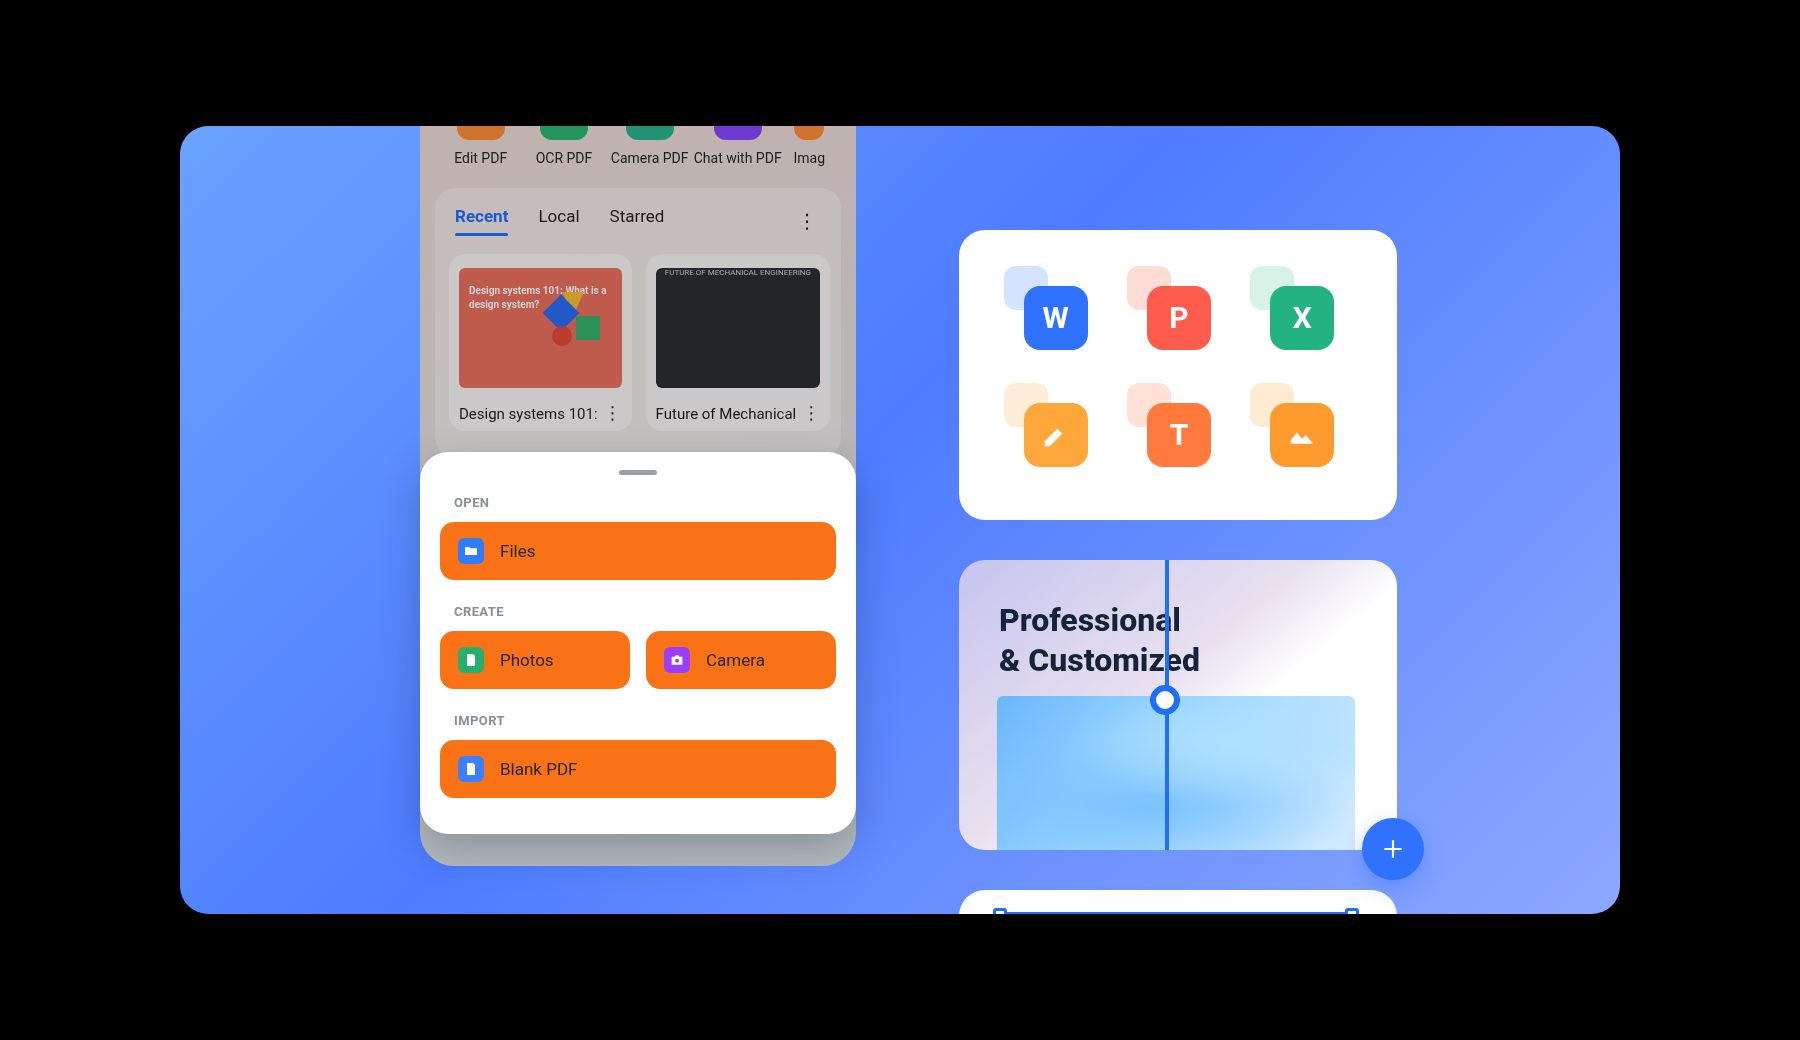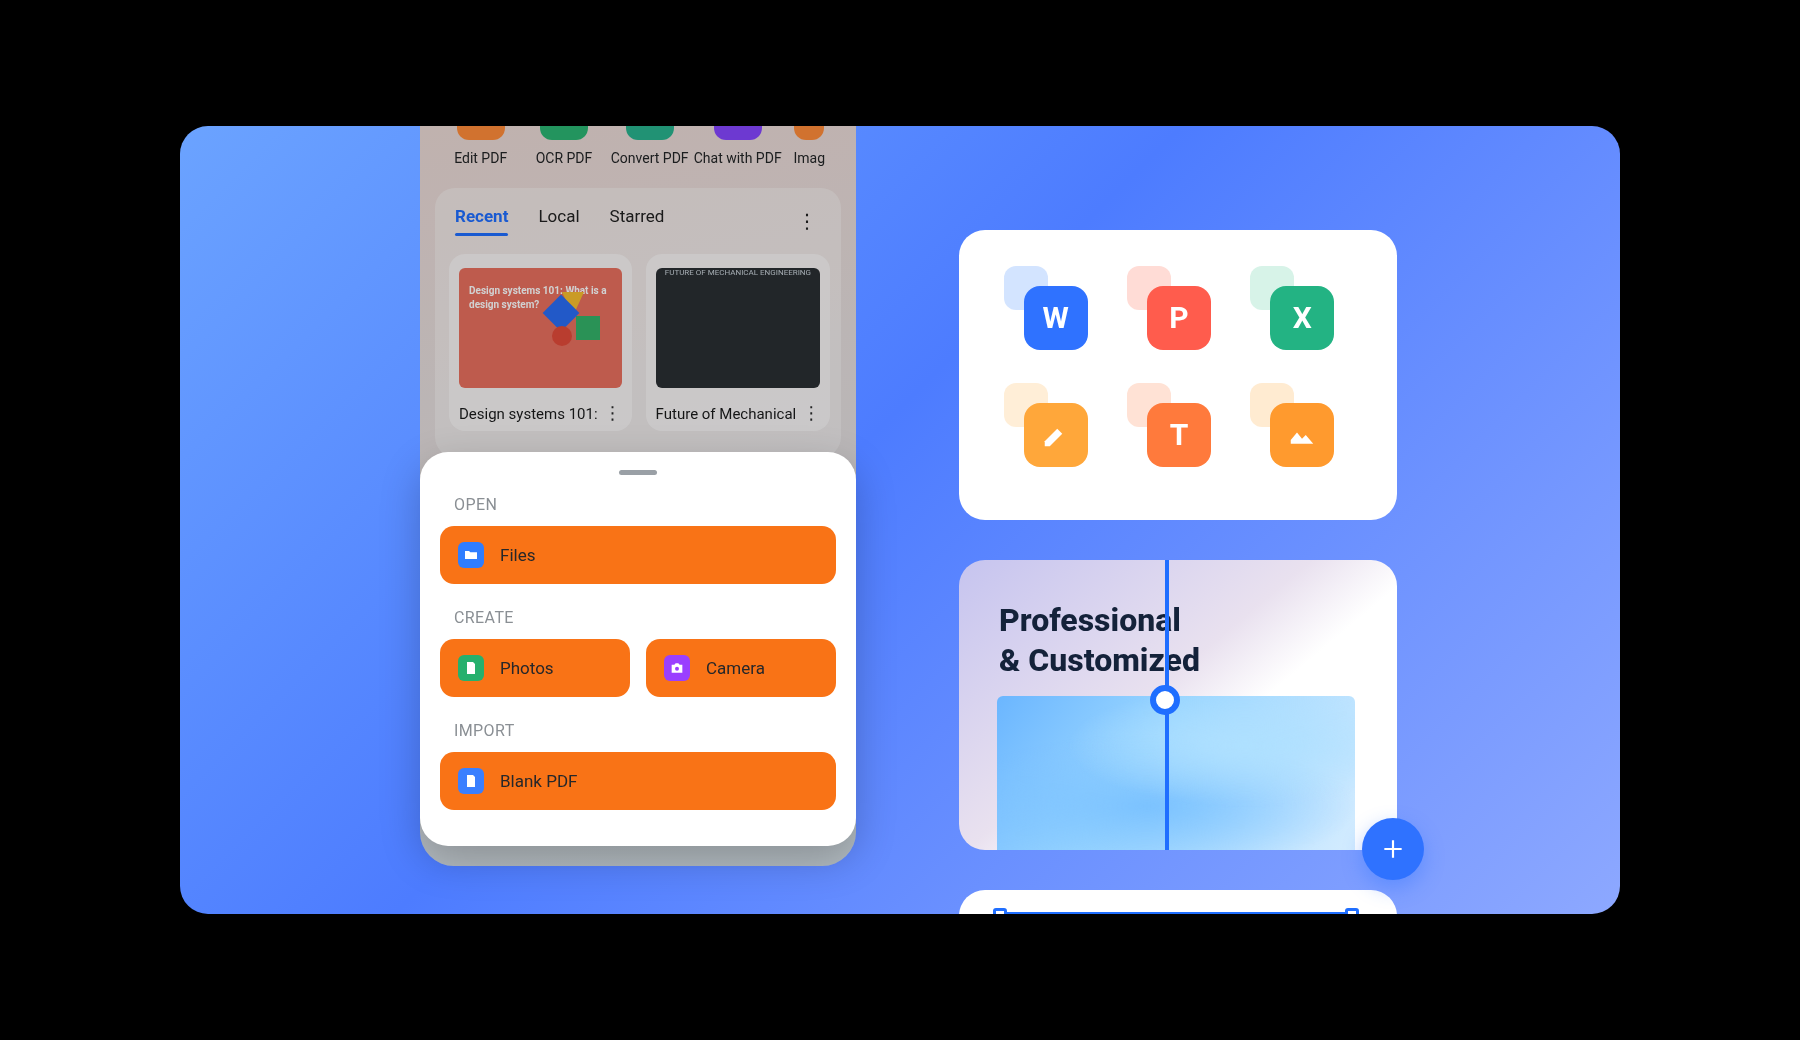--- a/index.html
+++ b/index.html
@@ -26,21 +26,21 @@
 .thumb-a{background:#e86f5e;padding:16px 10px;color:#fff;font-size:10px;font-weight:700;line-height:1.4;position:relative}
 .thumb-a .shapes{position:absolute;right:10px;top:18px;width:70px;height:70px}
 .thumb-b{background:#2a2f33;display:flex;justify-content:center}
 .thumb-b span{color:#c9d2d9;font-size:8px;text-align:center}
 .file-meta{display:flex;align-items:flex-end;gap:6px}
 .file-name{font-size:15px;color:#1a1b1c;flex:1;white-space:nowrap;overflow:hidden;text-overflow:ellipsis}
 .file-dots{color:#2a2b2c;background:none;border:none;font-size:18px}
 
 .sheet{position:absolute;left:240px;top:326px;width:436px;background:#fff;border-radius:28px;padding:18px 20px 32px;box-shadow:0 14px 40px rgba(0,0,0,.22)}
 .grabber{width:38px;height:5px;background:#9aa0a6;border-radius:3px;margin:0 auto 20px}
-.sec{font-size:16px;letter-spacing:.4px;color:#8a8f94;font-weight:400;margin:4px 14px 12px}
+.sec{font-size:13px;letter-spacing:.4px;color:#8a8f94;font-weight:700;margin:4px 14px 12px}
 .row{display:flex;gap:16px;margin-bottom:24px}
 .item{flex:1;background:#f97316;border-radius:14px;display:flex;align-items:center;gap:16px;padding:16px 18px;border:none;text-align:left}
 .item.full{width:100%}
 .item .ic{width:26px;height:26px;border-radius:6px;display:flex;align-items:center;justify-content:center}
 .item .txt{font-size:17px;color:#26272a}
 .ic-folder{background:#2f7dff}
 .ic-cam{background:#9a3fff}
 .ic-photos{background:#26b06d}
 .ic-blank{background:#3a7fff}
 .ic svg{width:16px;height:16px;fill:#fff}
@@ -95,21 +95,21 @@
             </svg>
           </div>
         <span class="lbl">OCR PDF</span>
       </div>
       <div class="tool">
         <div class="tile tile-teal">
             <svg viewBox="0 0 24 24">
               <path d="M4 9h10l-3-3 2-2 6 6-6 6-2-2 3-3H4z"></path>
             </svg>
           </div>
-        <span class="lbl">Convert PDF</span>
+        <span class="lbl">Camera PDF</span>
       </div>
       <div class="tool">
         <div class="tile tile-purple">
             <svg viewBox="0 0 24 24">
               <path d="M4 4h12v4H4zM4 10h12v3H4zM4 15h7v3H4z"></path>
             </svg>
           </div>
         <span class="lbl">Chat with PDF</span>
       </div>
       <div class="tool" style="width:40px">

